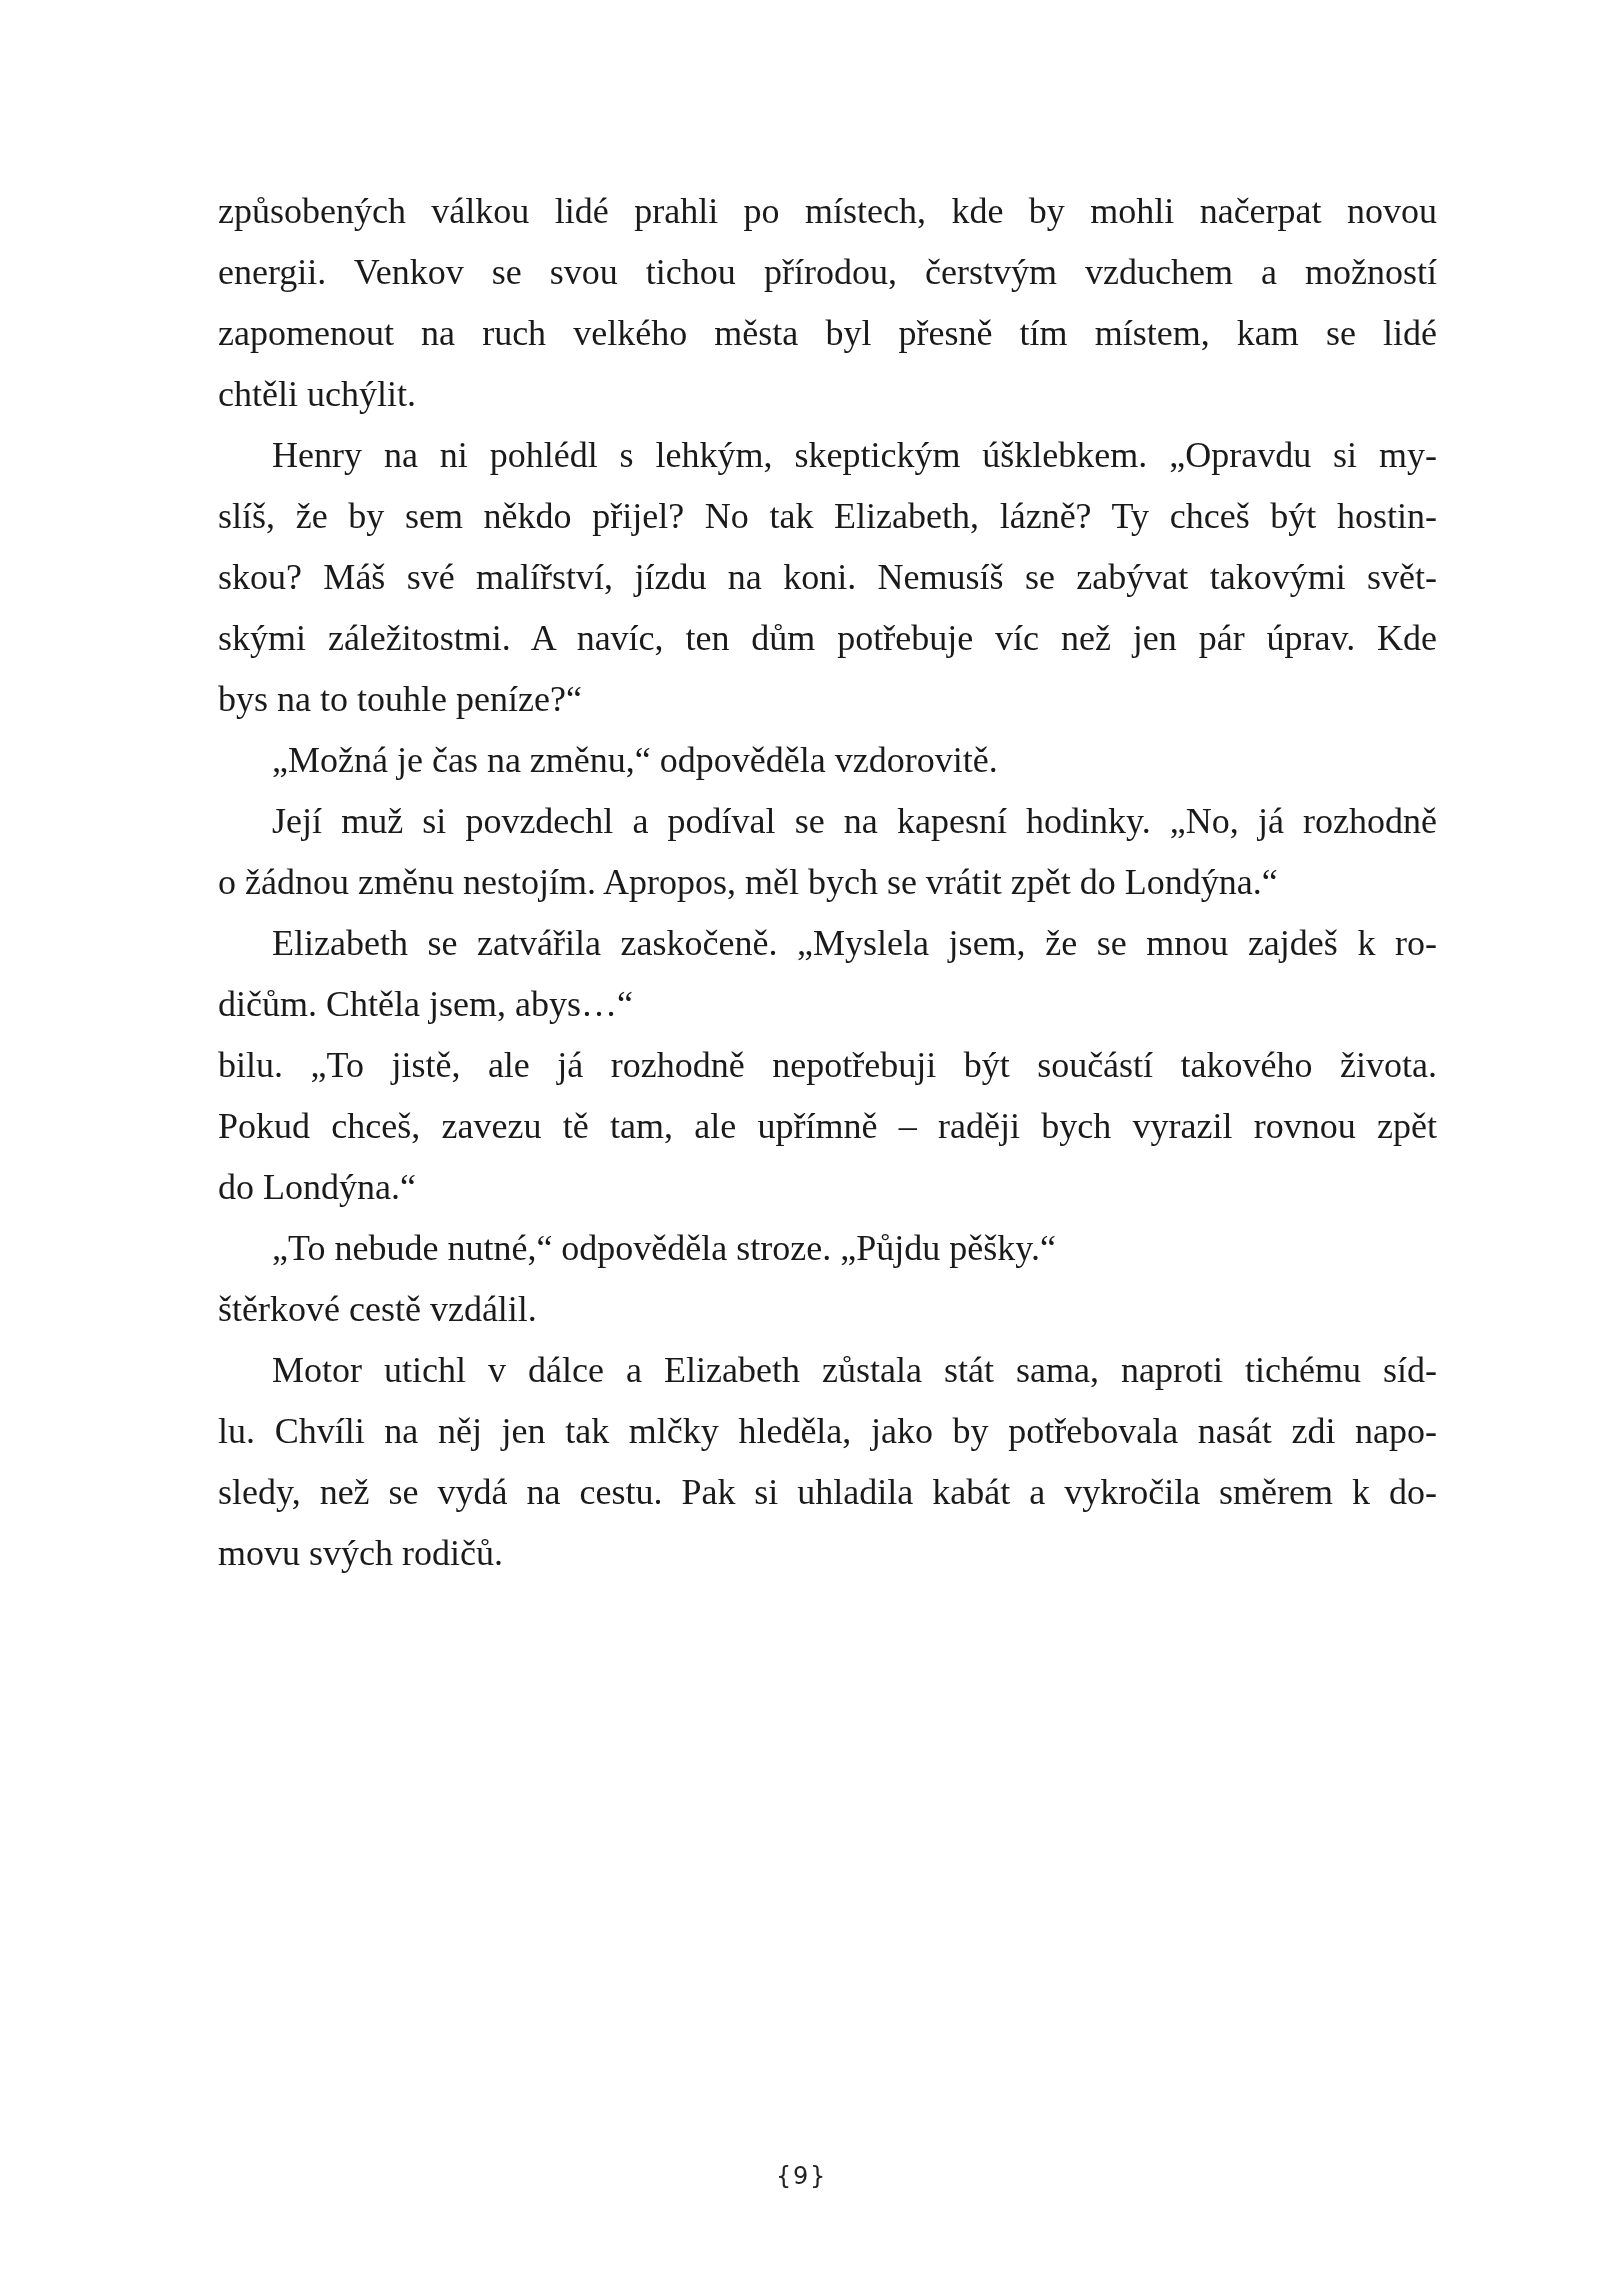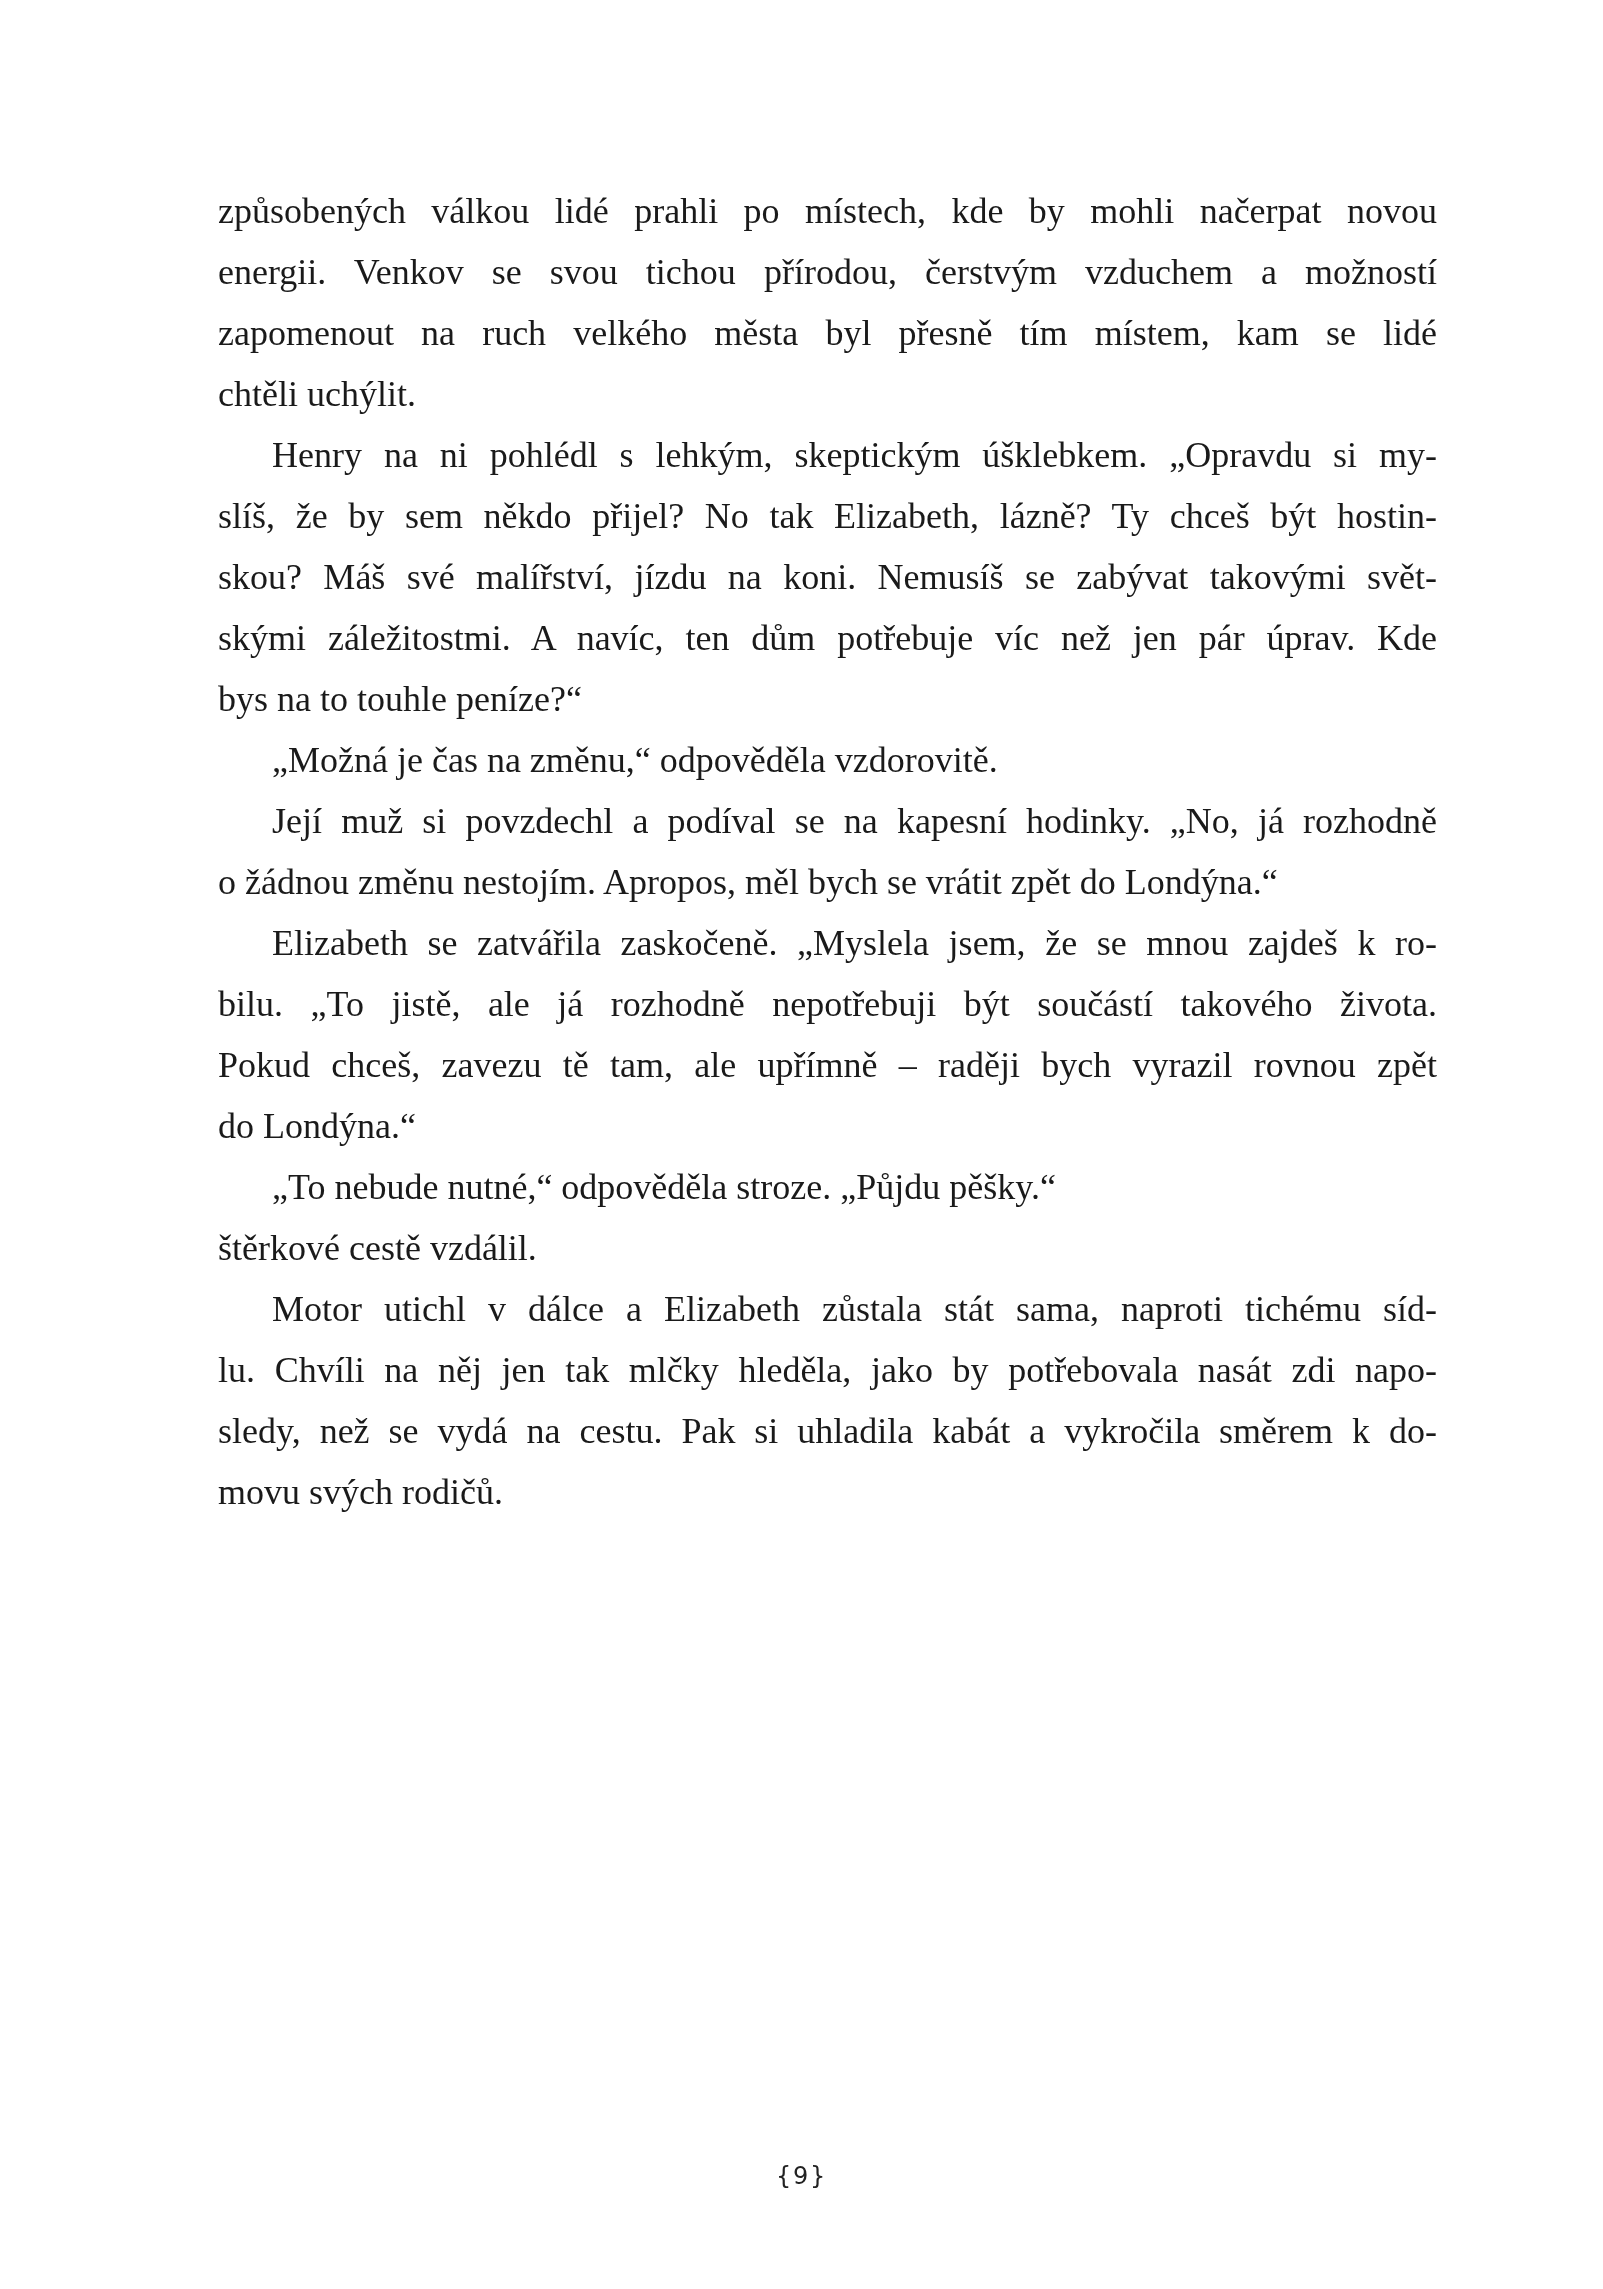--- a/index.html
+++ b/index.html
@@ -81,20 +81,21 @@
       </div>
       <div class="para">
         <span class="line indent last">„Možná je čas na změnu,“ odpověděla vzdorovitě.</span>
       </div>
       <div class="para">
         <span class="line indent">Její muž si povzdechl a podíval se na kapesní hodinky. „No, já rozhodně</span>
         <span class="line last">o žádnou změnu nestojím. Apropos, měl bych se vrátit zpět do Londýna.“</span>
       </div>
       <div class="para">
         <span class="line indent">Elizabeth se zatvářila zaskočeně. „Myslela jsem, že se mnou zajdeš k ro-</span>
+        <span class="line last">dičům. Chtěla jsem, abys…“</span>
       </div>
       <div class="para">
         <span class="line">bilu. „To jistě, ale já rozhodně nepotřebuji být součástí takového života.</span>
         <span class="line">Pokud chceš, zavezu tě tam, ale upřímně – raději bych vyrazil rovnou zpět</span>
         <span class="line last">do Londýna.“</span>
       </div>
       <div class="para">
         <span class="line indent last">„To nebude nutné,“ odpověděla stroze. „Půjdu pěšky.“</span>
       </div>
       <div class="para">

